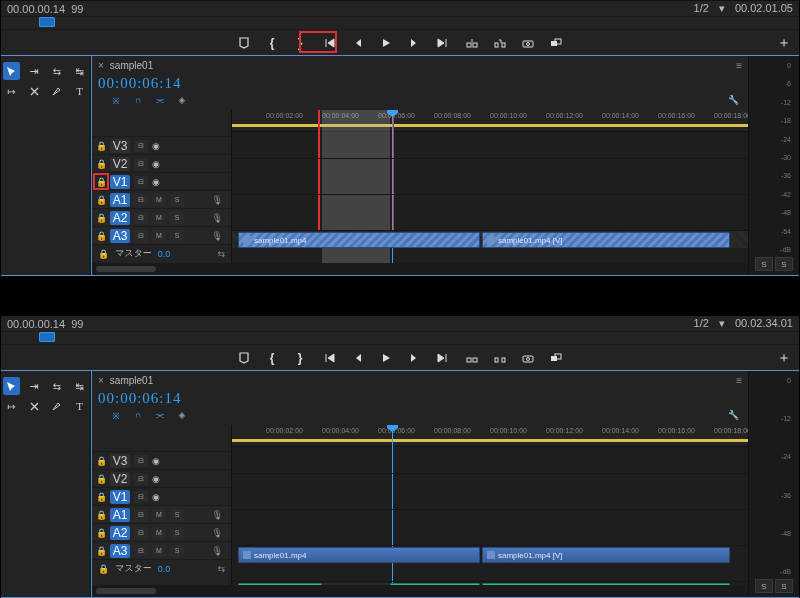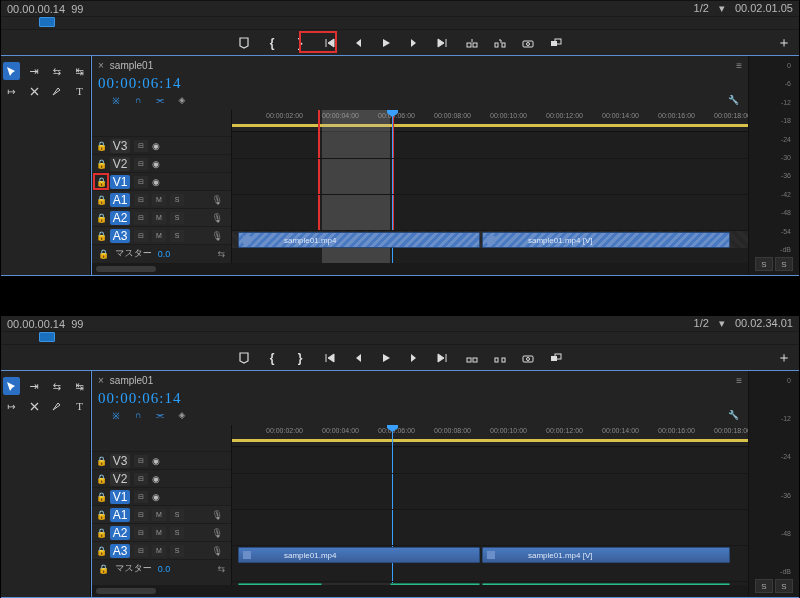--- a/index.html
+++ b/index.html
@@ -58,21 +58,21 @@
   .ruler { height:22px; position:relative; background:#232323; border-bottom:1px solid #111;}
   .ruler .tick { position:absolute; top:2px; font-size:7px; color:#8a8a8a;}
   .ruler .yellow { position:absolute; left:0; top:14px; height:3px; background:#d8c24a;}
   
   .playhead { position:absolute; top:0; bottom:0; width:1px; background:#3aa0ff;}
   .playhead::before { content:""; position:absolute; top:-1px; left:-5px; width:11px; height:8px; background:#3aa0ff; clip-path: polygon(0 0,100% 0,100% 50%,50% 100%,0 50%);}
   
   .trk { position:absolute; left:0; right:0; height:18px; border-top:1px solid #161616;}
   .trk.locked { background:repeating-linear-gradient(45deg,#2b2b2b,#2b2b2b 4px,#262626 4px,#262626 8px);}
   .clip { position:absolute; top:1px; height:16px; border-radius:1px; overflow:hidden; display:flex; align-items:center; padding-left:4px; font-size:8px;}
-  .clip.v { background:linear-gradient(#4979c1,#3a5f9a); border:1px solid #2a4a7a; color:#dce8f8;gap:30px;}
+  .clip.v { background:linear-gradient(#4979c1,#3a5f9a); border:1px solid #2a4a7a; color:#dce8f8;}
   .clip.v .fx { width:8px; height:8px; background:#6a8fc9; margin-right:3px;}
   .clip.v.striped { background:repeating-linear-gradient(135deg,#6a8fc9,#6a8fc9 3px,#4979c1 3px,#4979c1 6px);}
   .clip.a { background:linear-gradient(#2fb98e,#25a07a); border:1px solid #1a7a5c;}
   .clip.a::after { content:""; position:absolute; left:0; right:0; top:3px; bottom:3px;
     background:repeating-linear-gradient(90deg,#0f5a44,#0f5a44 1px,transparent 1px,transparent 3px);}
   .range { position:absolute; top:0; bottom:0; background:rgba(180,180,180,0.25);}
   .gap { position:absolute; top:1px; height:16px; background:#2a2a2a;}
   .hscroll { height:12px; background:#1a1a1a; display:flex; align-items:center; padding:0 4px;}
   .hscroll .thumb { height:6px; background:#3a3a3a; border-radius:3px;}
   svg { display:block; }

